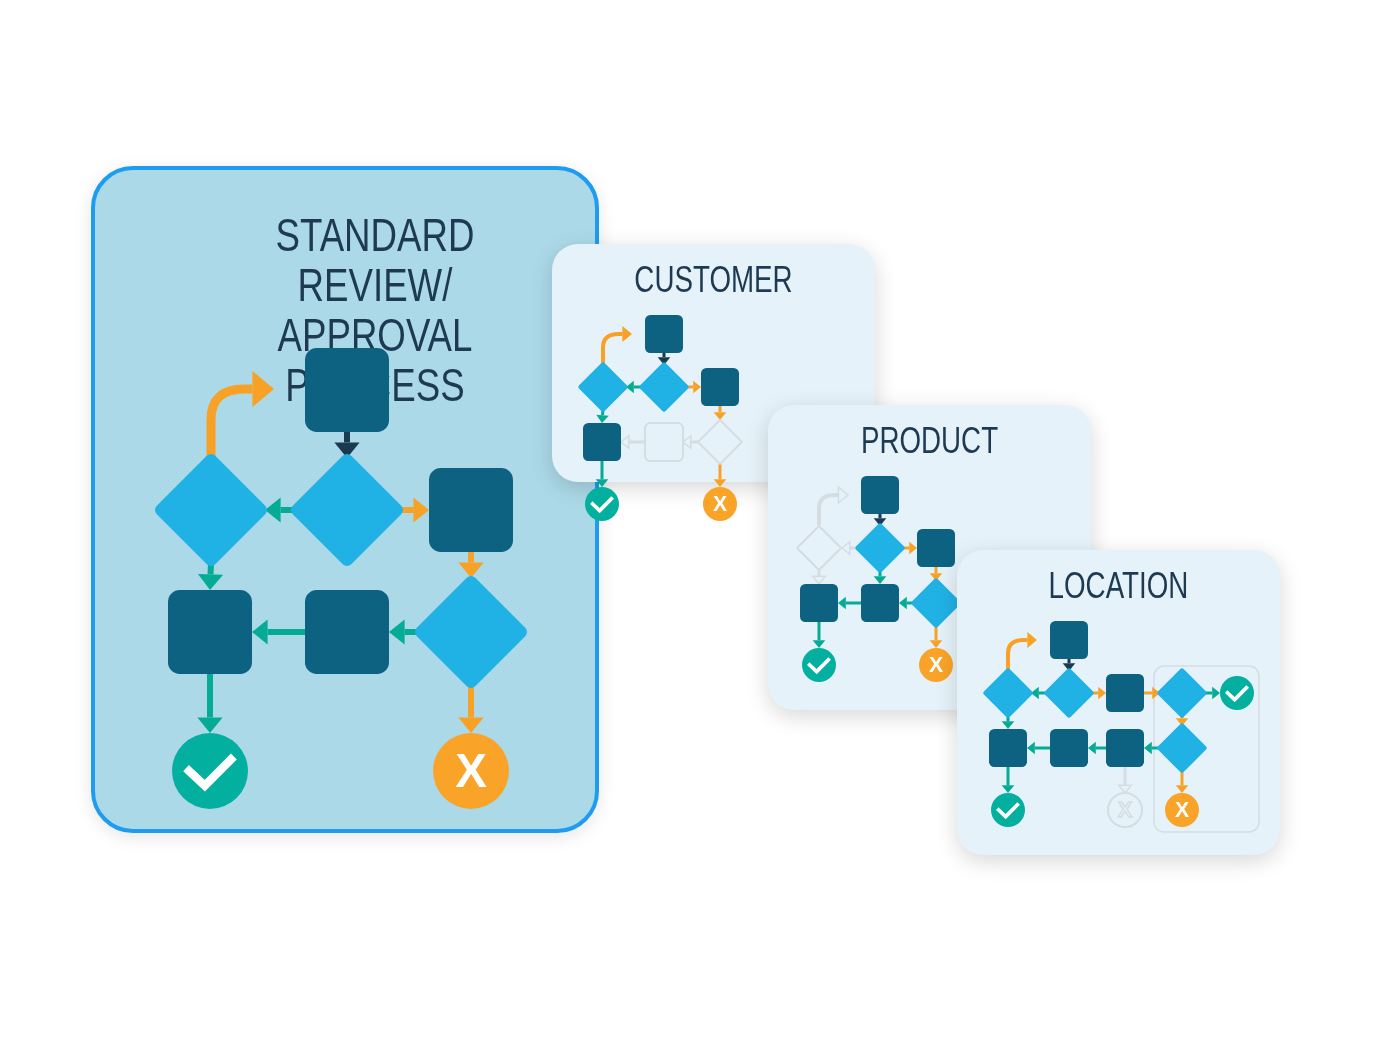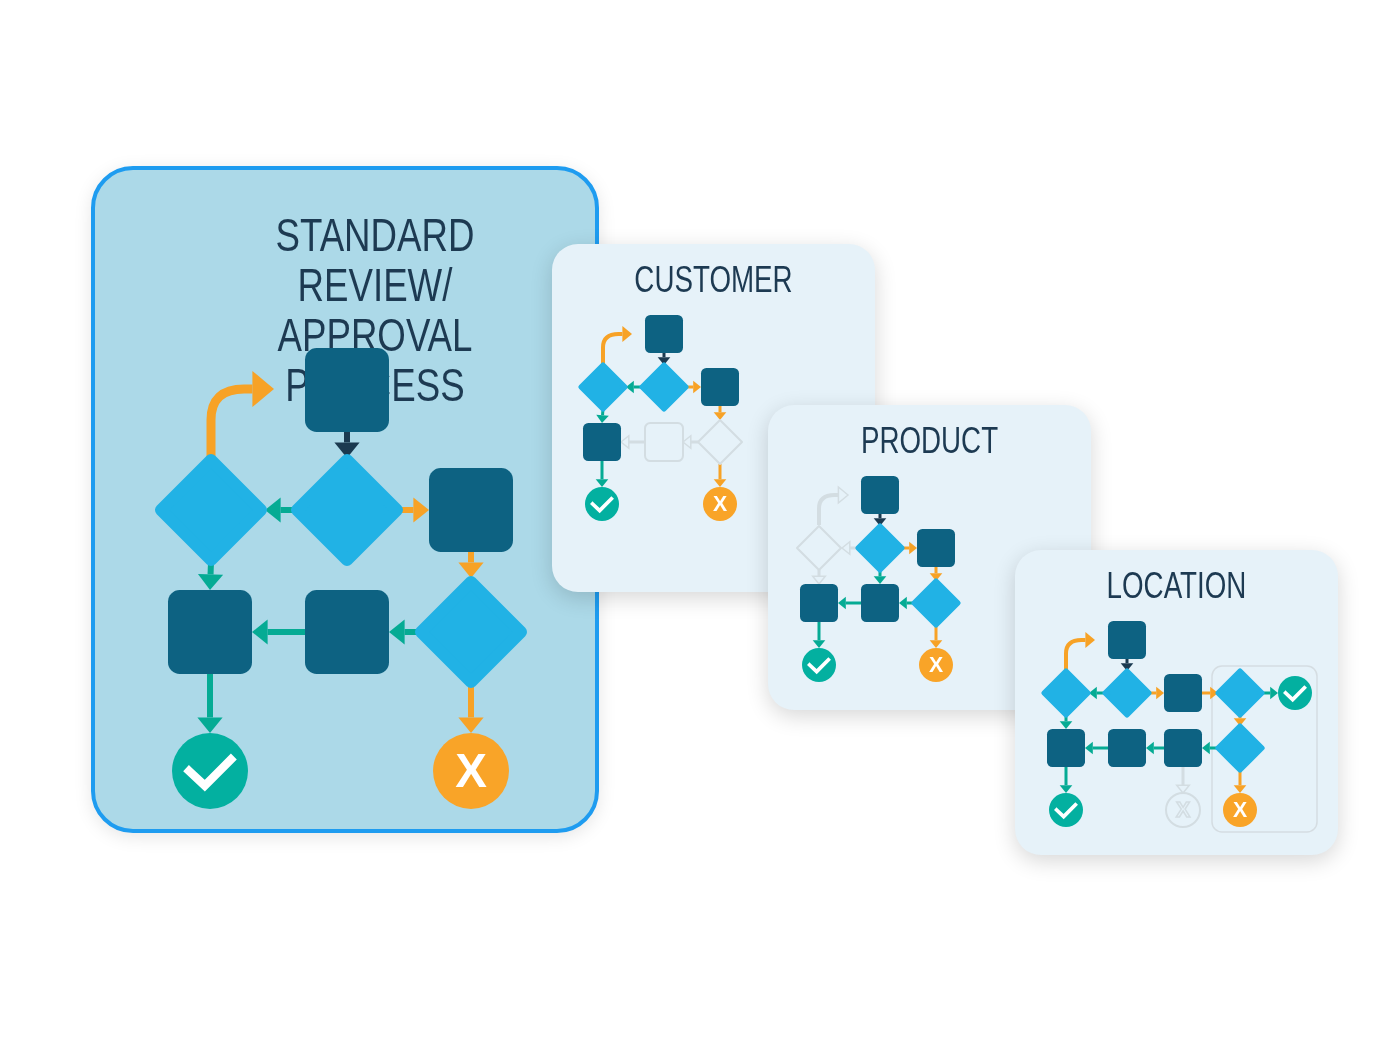--- a/index.html
+++ b/index.html
@@ -1,22 +1,22 @@
 <!DOCTYPE html>
 <html><head>
 <meta charset="utf-8">
 <style>
   html, body { margin:0; padding:0; background:#ffffff; }
   body { width:1400px; height:1050px; position:relative; overflow:hidden; font-family:"Liberation Sans", sans-serif; }
   .card { position:absolute; box-sizing:border-box;padding-left:44px; }
   .main-card { left:91px; top:166px; width:508px; height:667px; background:#acd9e8; border:4px solid #1e9cf0; border-radius:42px; box-shadow:0 4px 18px rgba(0,0,0,0.10); }
   .sub-card { background:#e6f2f9; border-radius:26px; box-shadow:0 6px 22px rgba(0,0,0,0.16); }
-  #card-customer { left:552px; top:244px; width:323px; height:348px; }
+  #card-customer { left:552px; top:244px; width:323px; height:238px; }
   #card-product { left:768px; top:405px; width:323px; height:305px; }
-  #card-location { left:1015px; top:550px; width:323px; height:305px; }
+  #card-location { left:957px; top:550px; width:323px; height:305px; }
   .title { position:absolute; left:0; right:0; text-align:center; color:#1d3a52; font-family:"Liberation Sans Narrow","Liberation Sans", sans-serif; letter-spacing:0px; transform-origin:center top; }
   .main-title { top:40px; left:60px; font-size:47px; line-height:50px; transform:scaleX(0.78); }
   .sub-title { top:14px; font-size:37px; line-height:44px; transform:scaleX(0.75); }
   svg.diagram { position:absolute; left:0; top:0; overflow:visible; }
 </style>
 </head>
 <body>
 
 <div class="card main-card">
   <div class="title main-title">

